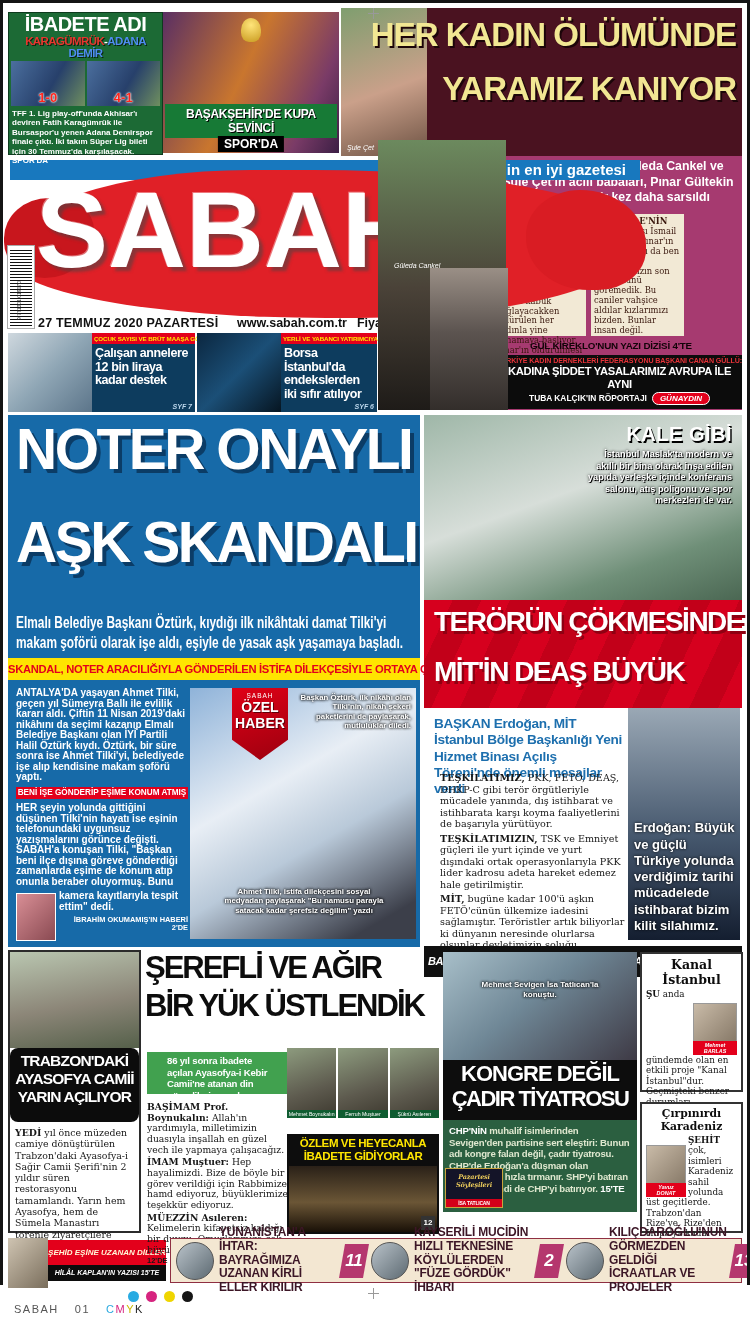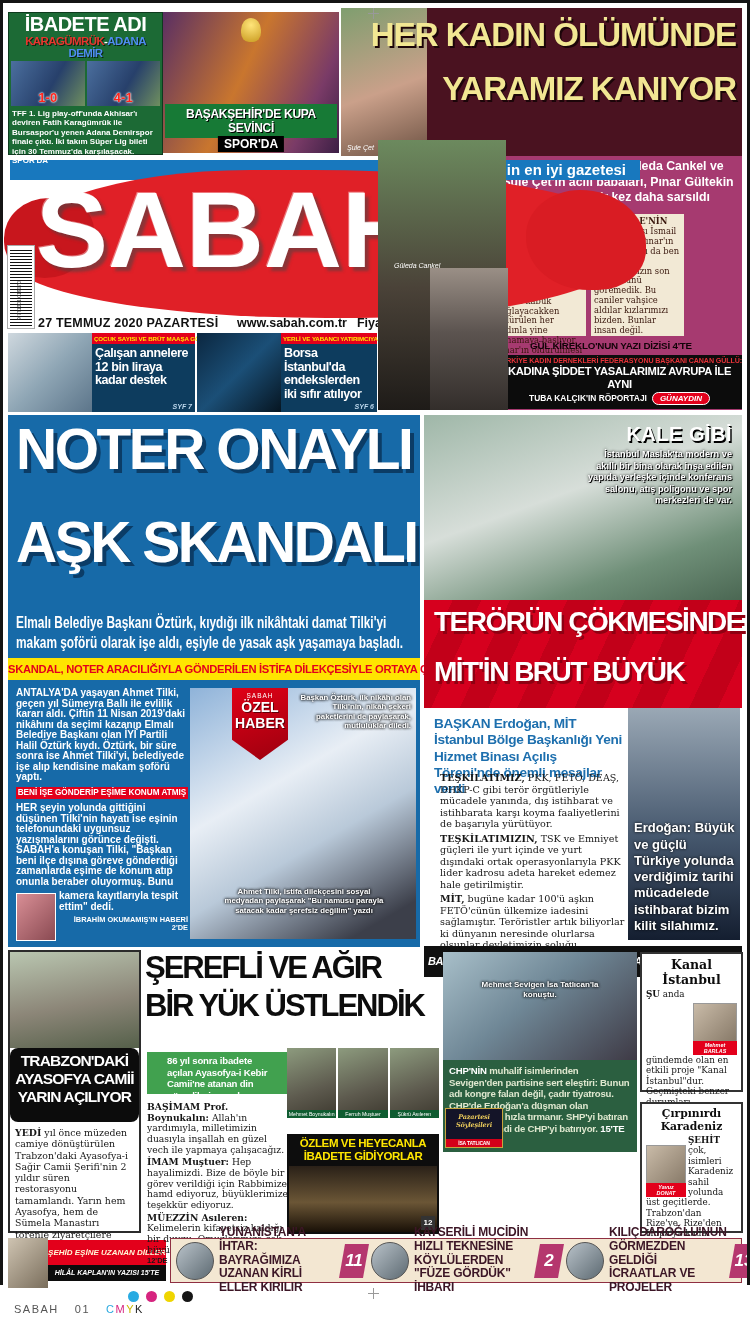--- a/index.html
+++ b/index.html
@@ -284,21 +284,21 @@
       <div class="b2">HABER</div>
     </div>
   </div>
 
   <div class="abs kale">
     <div class="kale-title">KALE GİBİ</div>
     <div class="kale-cap">İstanbul Maslak'ta modern ve akıllı bir bina olarak inşa edilen yapıda yerleşke içinde konferans salonu, atış poligonu ve spor merkezleri de var.</div>
   </div>
   <div class="abs redbox">
     <div class="rh rh1">TERÖRÜN ÇÖKMESİNDE</div>
-    <div class="rh rh2">MİT'İN BRÜT BÜYÜK</div>
+    <div class="rh rh2">MİT'İN DEAŞ BÜYÜK</div>
   </div>
   <div class="abs mitwhite">
     <div class="erdo">
       <div class="erdo-cap">Erdoğan: Büyük ve güçlü Türkiye yolunda verdiğimiz tarihi mücadelede istihbarat bizim kilit silahımız.</div>
     </div>
     <div class="mit-deck">BAŞKAN Erdoğan, MİT İstanbul Bölge Başkanlığı Yeni Hizmet Binası Açılış Töreni'nde önemli mesajlar verdi</div>
     <div class="mit-body">
       <p><span class="b">TEŞKİLATIMIZ,</span><span> PKK, FETÖ, DEAŞ, DHKP-C gibi terör örgütleriyle mücadele yanında, dış istihbarat ve istihbarata karşı koyma faaliyetlerini de başarıyla yürütüyor.</span></p>
       <p><span class="b">TEŞKİLATIMIZIN,</span><span> TSK ve Emniyet güçleri ile yurt içinde ve yurt dışındaki ortak operasyonlarıyla PKK lider kadrosu adeta hareket edemez hale getirilmiştir.</span></p>
       <p><span class="b">MİT,</span><span> bugüne kadar 100'ü aşkın FETÖ'cünün ülkemize iadesini sağlamıştır. Teröristler artık biliyorlar ki dünyanın neresinde olurlarsa olsunlar devletimizin soluğu enselerindedir.</span></p>
@@ -346,20 +346,24 @@
       <div class="ozlem-title">ÖZLEM VE HEYECANLA İBADETE GİDİYORLAR</div>
       <div class="ozlem-photo"></div>
       <div class="ozlem-n">12</div>
     </div>
   </div>
 
   <div class="abs chp">
     <div class="chp-photo">
       <div class="chp-cap">Mehmet Sevigen İsa Tatlıcan'la konuştu.</div>
     </div>
+    <div class="chp-black">
+      <div class="ch1">KONGRE DEĞİL</div>
+      <div class="ch2">ÇADIR TİYATROSU</div>
+    </div>
     <div class="chp-green">
       <span class="chp-lead">CHP'NİN</span><span> muhalif isimlerinden Sevigen'den partisine sert eleştiri: Bunun adı kongre falan değil, çadır tiyatrosu. CHP'de Erdoğan'a düşman olan basamakları hızla tırmanır. SHP'yi batıran kadrolar şimdi de CHP'yi batırıyor. </span><span class="chp-pg">15'TE</span>
       <div class="inset">
         <div class="inset-script">Pazartesi Söyleşileri</div>
         <div class="inset-label">İSA TATLICAN</div>
       </div>
     </div>
   </div>
 
   <div class="abs colbox cb1">

